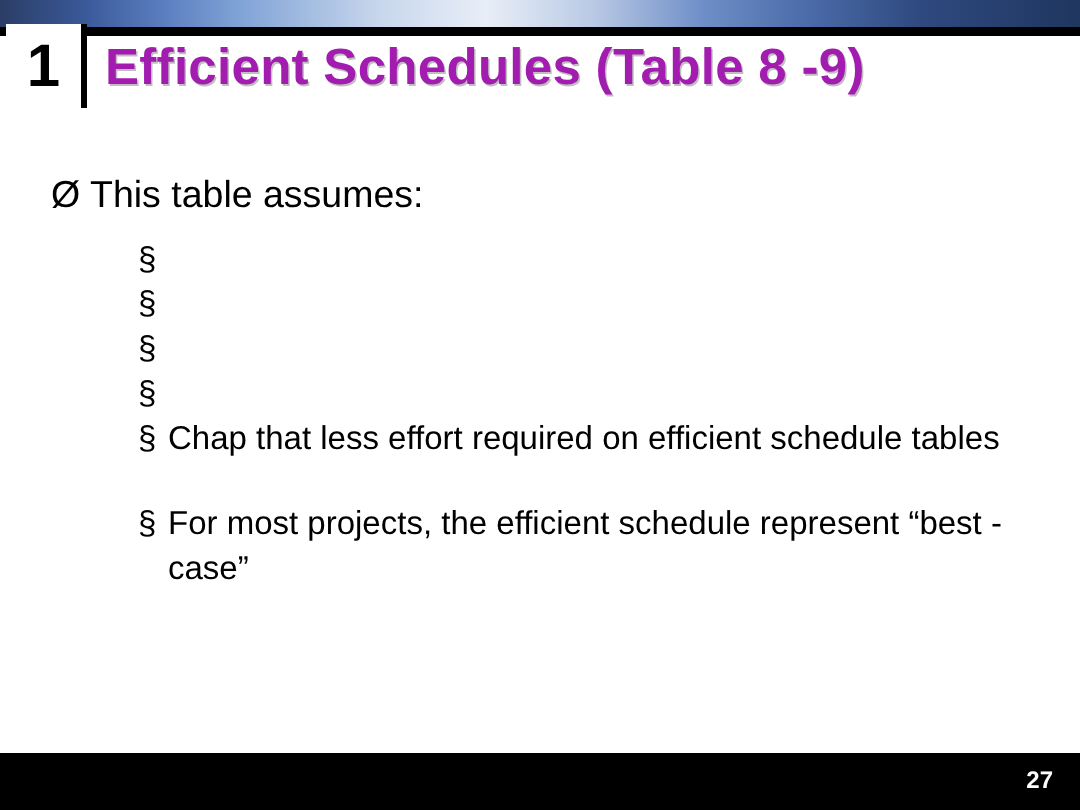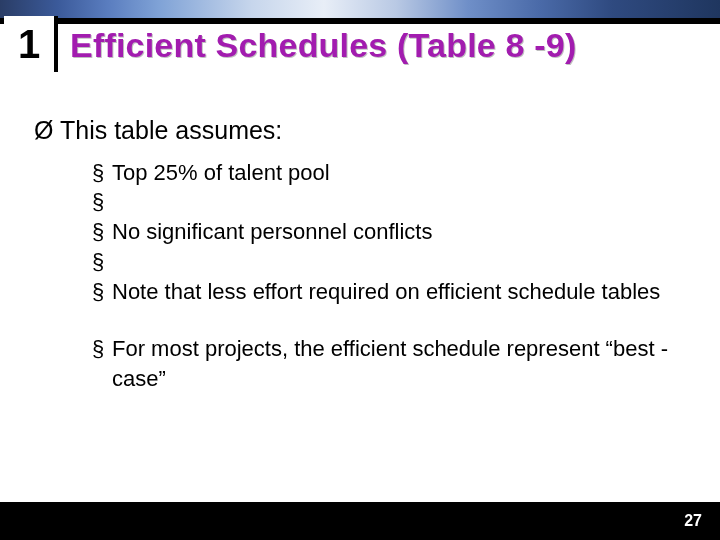--- a/index.html
+++ b/index.html
@@ -131,35 +131,33 @@
 
   <div class="content">
 
     <div class="lvl1">
       <span class="lvl1-marker">Ø</span><span>This table assumes:</span>
     </div>
 
     <div class="lvl2-list">
       <div class="lvl2">
         <span class="lvl2-marker">§</span>
-        <span>Top 25% of talent pool</span>
       </div>
       <div class="lvl2">
         <span class="lvl2-marker">§</span>
       </div>
       <div class="lvl2">
         <span class="lvl2-marker">§</span>
-        <span>No significant personnel conflicts</span>
       </div>
       <div class="lvl2">
         <span class="lvl2-marker">§</span>
       </div>
       <div class="lvl2">
         <span class="lvl2-marker">§</span>
-        <span>Note that less effort required on efficient schedule tables</span>
+        <span>Chap that less effort required on efficient schedule tables</span>
       </div>
 
       <div class="gap"></div>
 
       <div class="lvl2">
         <span class="lvl2-marker">§</span>
         <span>For most projects, the efficient schedule represent “best -case”</span>
       </div>
     </div>
 

